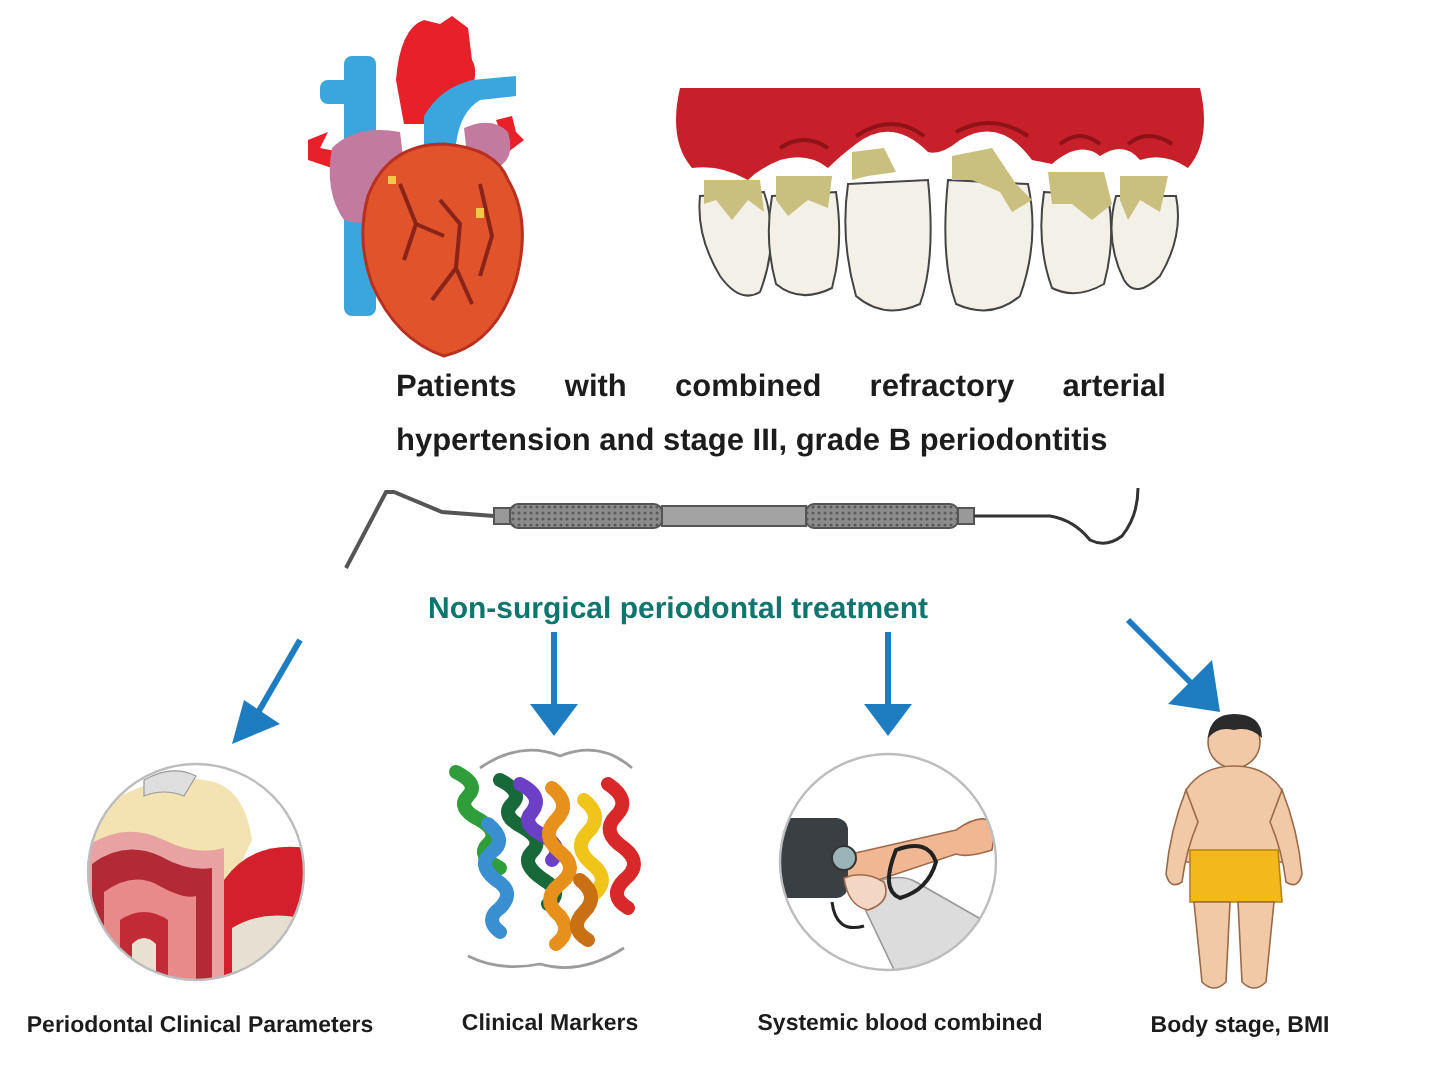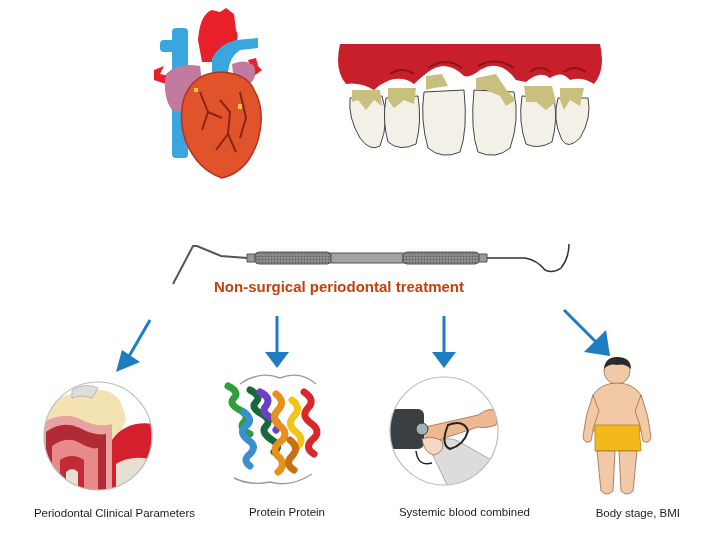--- a/index.html
+++ b/index.html
@@ -6,26 +6,26 @@
   body { width: 720px; height: 539px; position: relative; overflow: hidden;
          font-family: "Liberation Sans", "DejaVu Sans", sans-serif; }
   .title {
     position: absolute; left: 198px; top: 180px; width: 385px;
     font-weight: bold; font-size: 15.5px; line-height: 27px; color: #1c1c1c;
     text-align: justify; text-align-last: left;
   }
   .title .line1 { display: block; text-align: justify; text-align-last: justify; }
   .title .line2 { display: block; }
   .treatment {
-    position: absolute; left: 214px; top: 278px; width: 300px;
-    font-weight: bold; font-size: 15px; color: #c2410c; white-space: nowrap;
+    position: absolute; left: 214px; top: 296px; width: 300px;
+    font-weight: bold; font-size: 15px; color: #0f766e; white-space: nowrap;
   }
   .outcome-label {
-    position: absolute; font-weight: normal; font-size: 11.5px; color: #1c1c1c;
-    white-space: nowrap; text-align: right;
+    position: absolute; font-weight: bold; font-size: 11.5px; color: #1c1c1c;
+    white-space: nowrap; text-align: center;
   }
   svg { position: absolute; overflow: visible; }
 </style>
 </head>
 <body>
 
 <svg width="150" height="180" viewBox="0 0 150 180" style="left:150px; top:0px;">
 
   <rect x="22" y="28" width="16" height="130" rx="4" fill="#3aa6dd"></rect>
   <rect x="10" y="40" width="22" height="12" rx="4" fill="#3aa6dd"></rect>
@@ -61,20 +61,22 @@
   <path d="M96 36 L112 34 L118 46 L104 48 L96 50 Z" fill="#c9bf7e"></path>
   <path d="M146 38 L166 34 L178 52 L186 60 L176 66 L170 56 L156 50 L146 50 Z" fill="#c9bf7e"></path>
   <path d="M194 46 L222 46 L226 62 L216 70 L206 62 L196 62 Z" fill="#c9bf7e"></path>
   <path d="M230 48 L254 48 L250 66 L240 60 L234 70 L230 60 Z" fill="#c9bf7e"></path>
 
   <path d="M10 4 L270 4 Q276 30 264 44 Q252 36 240 40 Q232 30 220 38 Q210 30 196 42 L186 40 Q170 18 150 30 Q140 38 134 36 Q116 18 98 32 Q90 38 84 44 Q74 36 60 40 Q50 44 44 50 Q30 42 16 44 Q4 30 10 4 Z" fill="#c8202a"></path>
   <path d="M60 34 Q72 26 84 34 M98 28 Q116 16 132 28 M148 26 Q166 16 184 28 M200 32 Q210 24 220 32 M234 32 Q244 24 256 32" fill="none" stroke="#8e1218" stroke-width="2"></path>
 </svg>
 
 <div class="title">
+  <span class="line1">Patients with combined refractory arterial</span>
+  <span class="line2">hypertension and stage III, grade B periodontitis</span>
 </div>
 
 <svg width="420" height="50" viewBox="0 0 420 50" style="left:165px; top:240px;">
   <defs>
     <pattern id="knurl" width="3" height="3" patternUnits="userSpaceOnUse">
       <rect width="3" height="3" fill="#8c8c8c"></rect>
       <circle cx="1.5" cy="1.5" r="0.8" fill="#5a5a5a"></circle>
     </pattern>
   </defs>
   <path d="M8 44 L28 6 L32 6 L56 16 L82 18" fill="none" stroke="#555" stroke-width="2"></path>
@@ -164,15 +166,15 @@
   <path d="M27 14 Q28 2 40 2 Q54 2 54 14 Q48 8 40 10 Q32 8 27 14 Z" fill="#2a2a2a"></path>
   <path d="M16 40 Q24 28 40 28 Q56 28 64 40 Q68 60 66 76 L14 76 Q12 60 16 40 Z" fill="#f2c9a6" stroke="#9a6a48" stroke-width="0.8"></path>
   <path d="M16 40 Q8 60 6 82 Q8 90 14 86 Q16 70 22 56 Z" fill="#f2c9a6" stroke="#9a6a48" stroke-width="0.8"></path>
   <path d="M64 40 Q72 60 74 82 Q72 90 66 86 Q64 70 58 56 Z" fill="#f2c9a6" stroke="#9a6a48" stroke-width="0.8"></path>
   <path d="M18 70 L62 70 L64 96 L18 96 Z" fill="#f2b81c" stroke="#b58410" stroke-width="0.8"></path>
   <path d="M20 96 L38 96 L36 136 Q30 142 24 136 Z" fill="#f2c9a6" stroke="#9a6a48" stroke-width="0.8"></path>
   <path d="M42 96 L60 96 L56 136 Q50 142 44 136 Z" fill="#f2c9a6" stroke="#9a6a48" stroke-width="0.8"></path>
 </svg>
 
 <div class="outcome-label" style="left:5px; top:507px; width:190px;">Periodontal Clinical Parameters</div>
-<div class="outcome-label" style="left:225px; top:506px; width:100px;">Protein Protein</div>
+<div class="outcome-label" style="left:225px; top:506px; width:100px;">Clinical Markers</div>
 <div class="outcome-label" style="left:370px; top:506px; width:160px;">Systemic blood combined</div>
 <div class="outcome-label" style="left:560px; top:507px; width:120px;">Body stage, BMI</div>
 
 </body></html>

